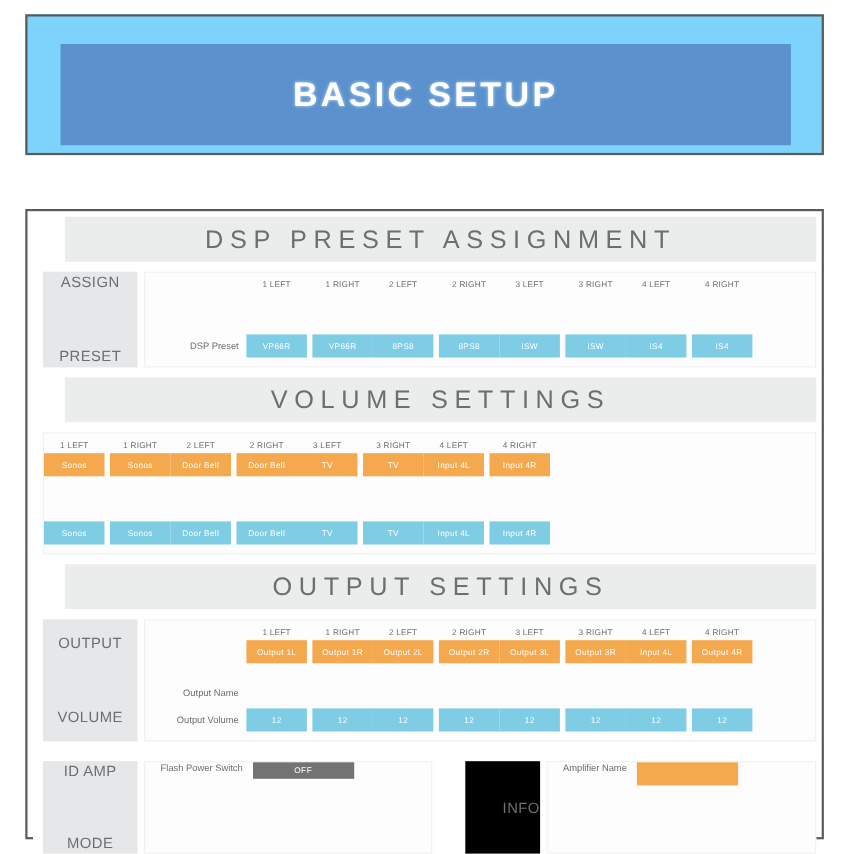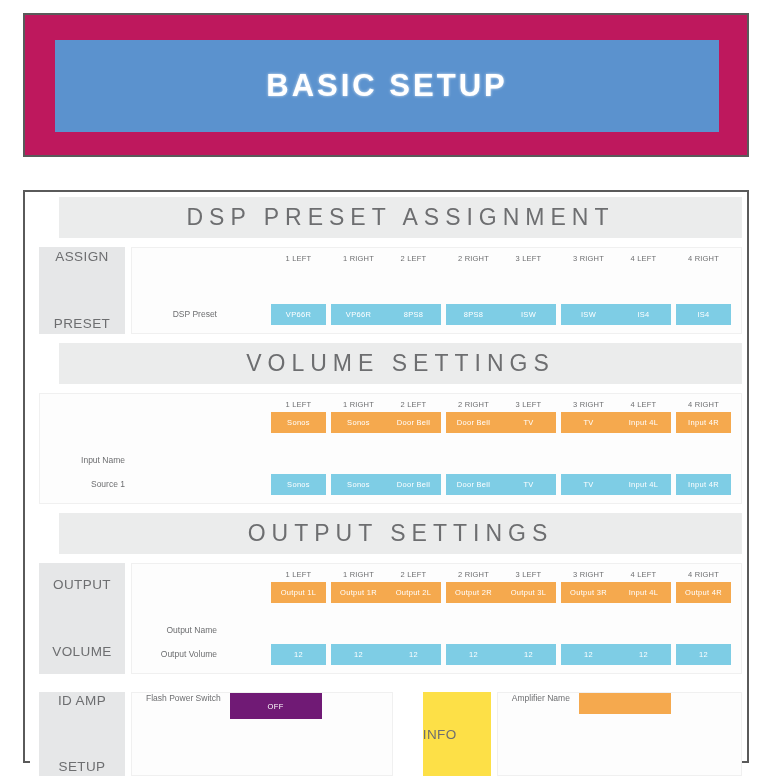--- a/index.html
+++ b/index.html
@@ -14,22 +14,22 @@
     color: #58595b;
     overflow: hidden;
   }
 
   
   .header-panel {
     position: absolute;
     left: 23px;
     top: 13px;
     width: 726px;
-    height: 144px;
-    background: #be185d;
+    height: 128px;
+    background: #7dd3fc;
     border: 2px solid #5a5a5a;
     box-sizing: border-box;
   }
   .header-banner {
     position: absolute;
     left: 30px;
     top: 25px;
     width: 664px;
     height: 92px;
     background: #5b92ce;
@@ -134,21 +134,21 @@
     height: 21px;
     line-height: 21px;
     margin-bottom: 3px;
     white-space: nowrap;
   }
   .row-label:last-child { margin-bottom: 0; }
 
   .pairs {
     flex: 1 1 auto;
     display: flex;
-    justify-content: flex-end;
+    justify-content: flex-start;
   }
   .pair {
     display: flex;
     gap: 5px;
   }
   .col {
     display: flex;
     flex-direction: column;
     align-items: center;
   }
@@ -194,41 +194,41 @@
     padding-left: 14px;
   }
   .field-label {
     font-size: 8.5px;
     color: #6d6e70;
     margin-right: 9px;
     white-space: nowrap;
   }
   .flash-chip {
     width: 92px;
-    height: 26px;
-    background: #701a75;
+    height: 15px;
+    background: #737373;
     display: flex;
     align-items: center;
     justify-content: center;
     font-size: 7.5px;
     color: #ffffff;
     letter-spacing: 0.5px;
   }
   .ampname-chip {
     width: 92px;
     height: 21px;
     background: #f5a94e;
   }
   .info-label {
     width: 68px;
     flex: 0 0 68px;
-    background: #fde047;
-    display: flex;
-    align-items: center;
-    justify-content: flex-start;
+    background: #000000;
+    display: flex;
+    align-items: center;
+    justify-content: flex-end;
     margin-left: 24px;
   }
   .info-label-text {
     font-size: 13.5px;
     color: #6d6e70;
     letter-spacing: 0.4px;
   }
 </style>
 </head>
 <body>
@@ -307,24 +307,20 @@
     </div>
   </div>
 
   <div class="section">
     <div class="section-header">
       <div class="section-header-title">VOLUME SETTINGS</div>
     </div>
     <div class="section-body">
       <div class="content-card">
         <div class="grid">
-          <div class="row-labels">
-            <div class="row-label">Input Name</div>
-            <div class="row-label">Source 1</div>
-          </div>
           <div class="pairs">
 
             <div class="pair">
               <div class="col">
                 <div class="col-head">1 LEFT</div>
                 <div class="chip chip-orange">Sonos</div>
                 <div class="chip chip-blue">Sonos</div>
               </div>
               <div class="col">
                 <div class="col-head">1 RIGHT</div>
@@ -450,21 +446,21 @@
           </div>
         </div>
       </div>
     </div>
   </div>
 
   <div class="section">
     <div class="idamp-body">
       <div class="side-label">
         <span class="side-label-text">ID AMP</span>
-        <span class="side-label-text">SETUP</span>
+        <span class="side-label-text">MODE</span>
       </div>
       <div class="idamp-card">
         <span class="field-label">Flash Power Switch</span>
         <div class="flash-chip">OFF</div>
       </div>
       <div class="info-label">
         <span class="info-label-text">INFO</span>
       </div>
       <div class="idamp-card">
         <span class="field-label">Amplifier Name</span>

